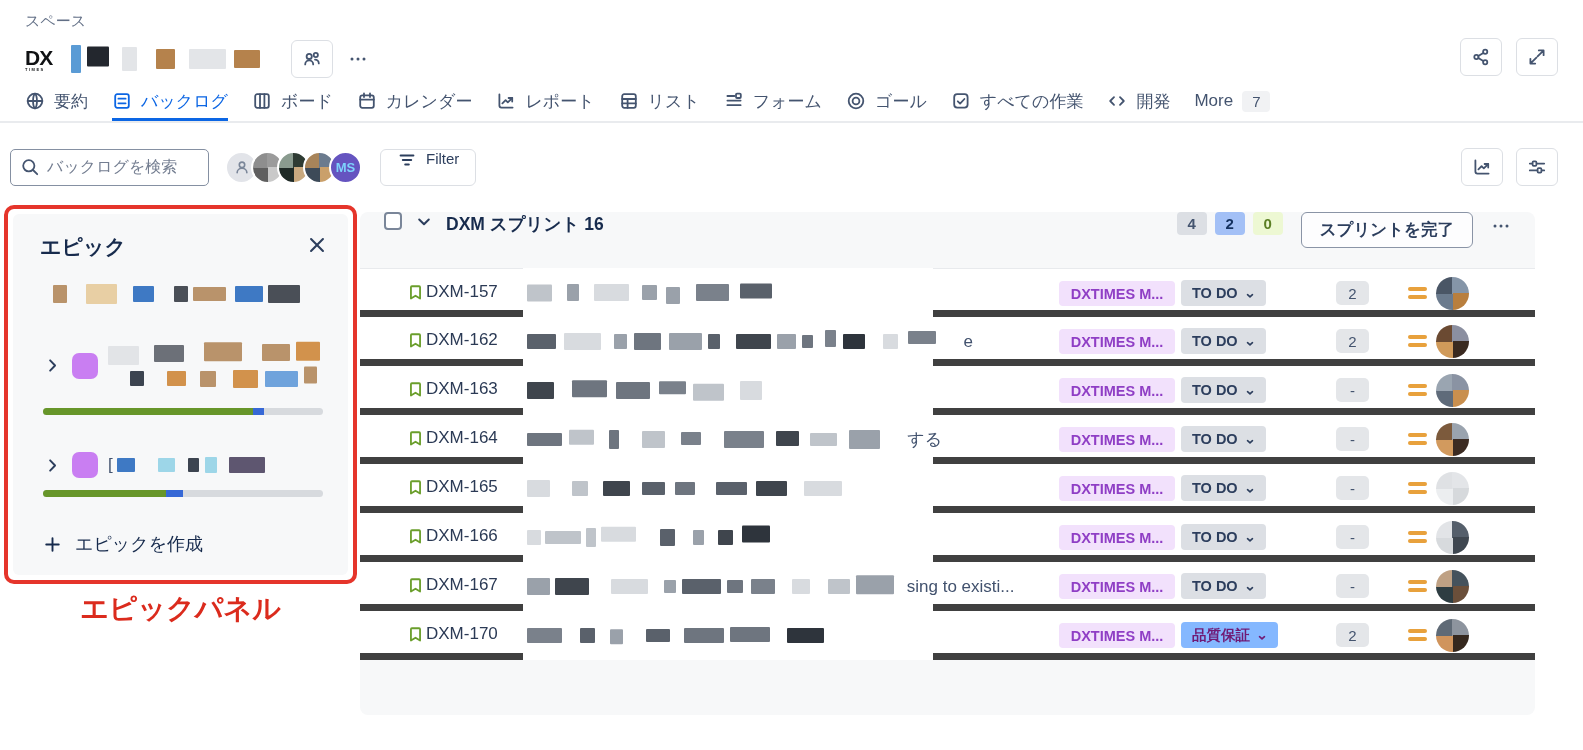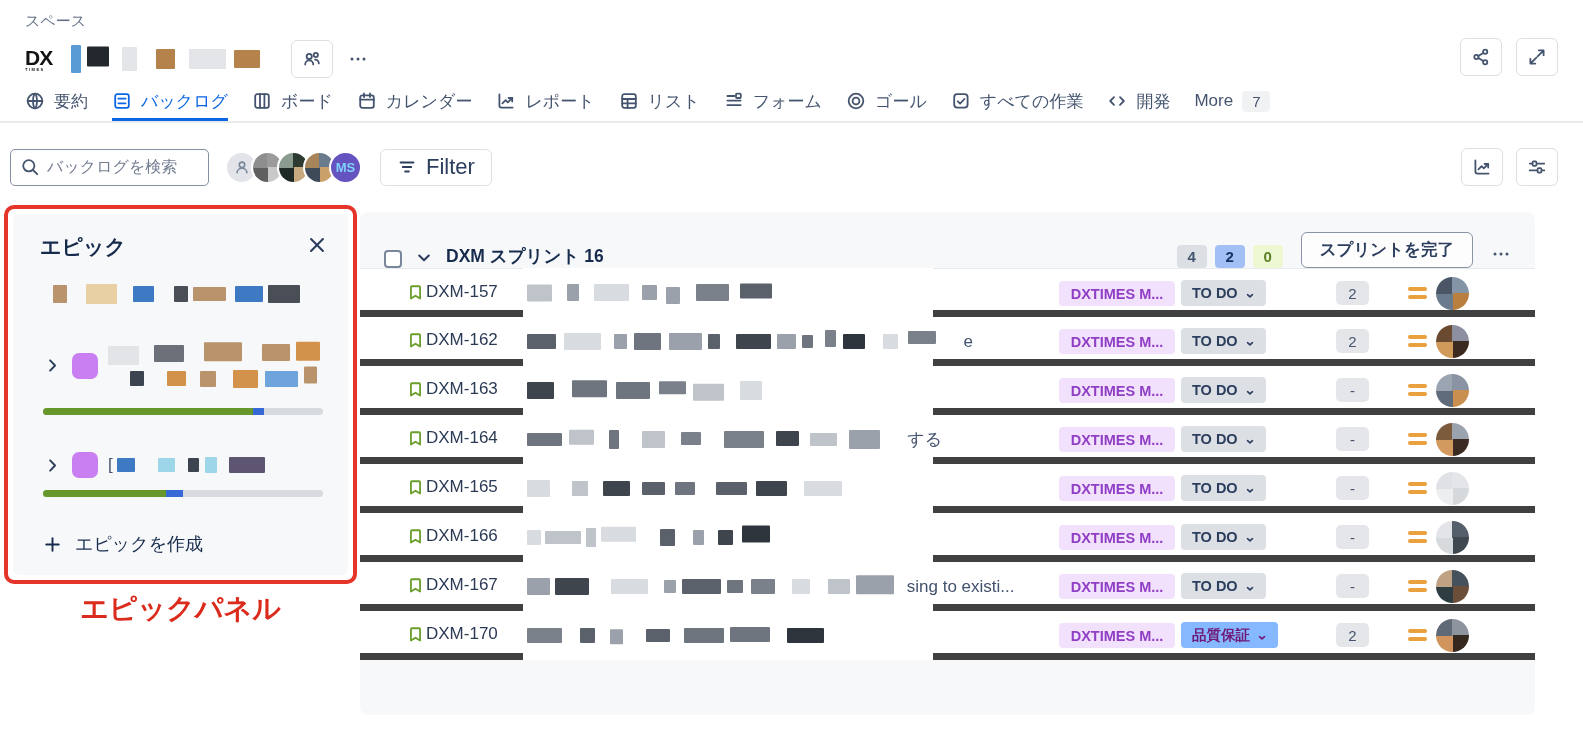--- a/index.html
+++ b/index.html
@@ -39,40 +39,40 @@
     padding:0 8px 0 36px; font-size:16px; color:#172B4D; background:#fff; outline:none;
     font-family:"Liberation Sans","DejaVu Sans",sans-serif; }
   .search-wrap input::placeholder { color:#747E91; }
   .search-icon { position:absolute; left:10px; top:8px; color:#44546F; }
   .avatars { margin-left:16px; }
   .avatar { width:33px; height:33px; border-radius:50%; border:2px solid #fff; margin-left:-7px;
     display:flex; align-items:center; justify-content:center; cursor:pointer; }
   .avatar:first-child { margin-left:0; }
   .avatar-initials { background:#6554C0; color:#7dd3fc; font-size:13px; font-weight:bold; }
   .filter-btn { margin-left:18px; height:37px; padding:0 16px; border:1px solid #DCDFE4; border-radius:6px;
-    display:flex; gap:9px; align-items:center; background:#fff; font-size:22px; font-weight:500; color:#2C3E5D; cursor:pointer; }
+    display:flex; gap:9px; align-items:flex-start; background:#fff; font-size:15px; font-weight:500; color:#2C3E5D; cursor:pointer; }
   .toolbar-actions { right:25px; top:148px; display:flex; gap:13px; }
 
   
   .epic-box { left:4px; top:205px; width:353px; height:379px; border:4px solid #E5352B; border-radius:10px; }
   .epic-panel { position:absolute; inset:5px; background:#F7F8F9; border-radius:6px; }
   .epic-title { position:absolute; left:27px; top:19px; font-size:21px; font-weight:600; color:#172B4D; }
   .epic-close { position:absolute; right:16px; top:16px; color:#2C3E5D; cursor:pointer; padding:4px; }
   .chev { color:#2C3E5D; cursor:pointer; }
   .epic-icon { width:26px; height:26px; border-radius:7px; background:#C97EF2; }
   .progress { position:absolute; height:7px; width:280px; left:30px; border-radius:4px; overflow:hidden; display:flex; background:#D7DADE; }
   .progress .p-done { background:#67962A; height:100%; }
   .progress .p-prog { background:#3668D6; height:100%; }
   .create-epic { position:absolute; left:30px; top:318px; display:flex; gap:13px; align-items:center;
     font-size:18px; color:#172B4D; cursor:pointer; }
   .annotation-label { left:4px; top:590px; width:353px; text-align:center; font-size:28px; font-weight:bold; color:#DB2B1D; }
 
   
   .sprint { left:360px; top:212px; width:1175px; height:503px; background:#F7F8F9; border-radius:8px; }
-  .sprint-header { height:56px; display:flex; align-items:flex-end; padding:0 20px 0 24px; }
+  .sprint-header { height:56px; display:flex; align-items:flex-start; padding:0 20px 0 24px; }
   .checkbox { width:18px; height:18px; border:2px solid #7A8699; border-radius:4px; background:#fff; cursor:pointer; }
   .sprint-name { font-size:17.5px; font-weight:700; color:#172B4D; margin-left:12px; white-space:nowrap; }
   .sprint-meta { font-size:17px; color:#626F86; margin-left:10px; white-space:nowrap; }
   .counts { display:flex; gap:8px; margin-left:auto; }
   .count { min-width:30px; height:23px; border-radius:4px; display:flex; align-items:center; justify-content:center;
     font-size:15px; font-weight:600; padding:0 7px; }
   .count.todo { background:#DCDFE4; color:#44546F; }
   .count.inprogress { background:#A3C0F6; color:#14315F; }
   .count.done { background:#EDF8D3; color:#5B7F24; }
   .complete-btn { margin-left:18px; height:36px; padding:0 18px; border:1px solid #8A94A6; border-radius:6px;

